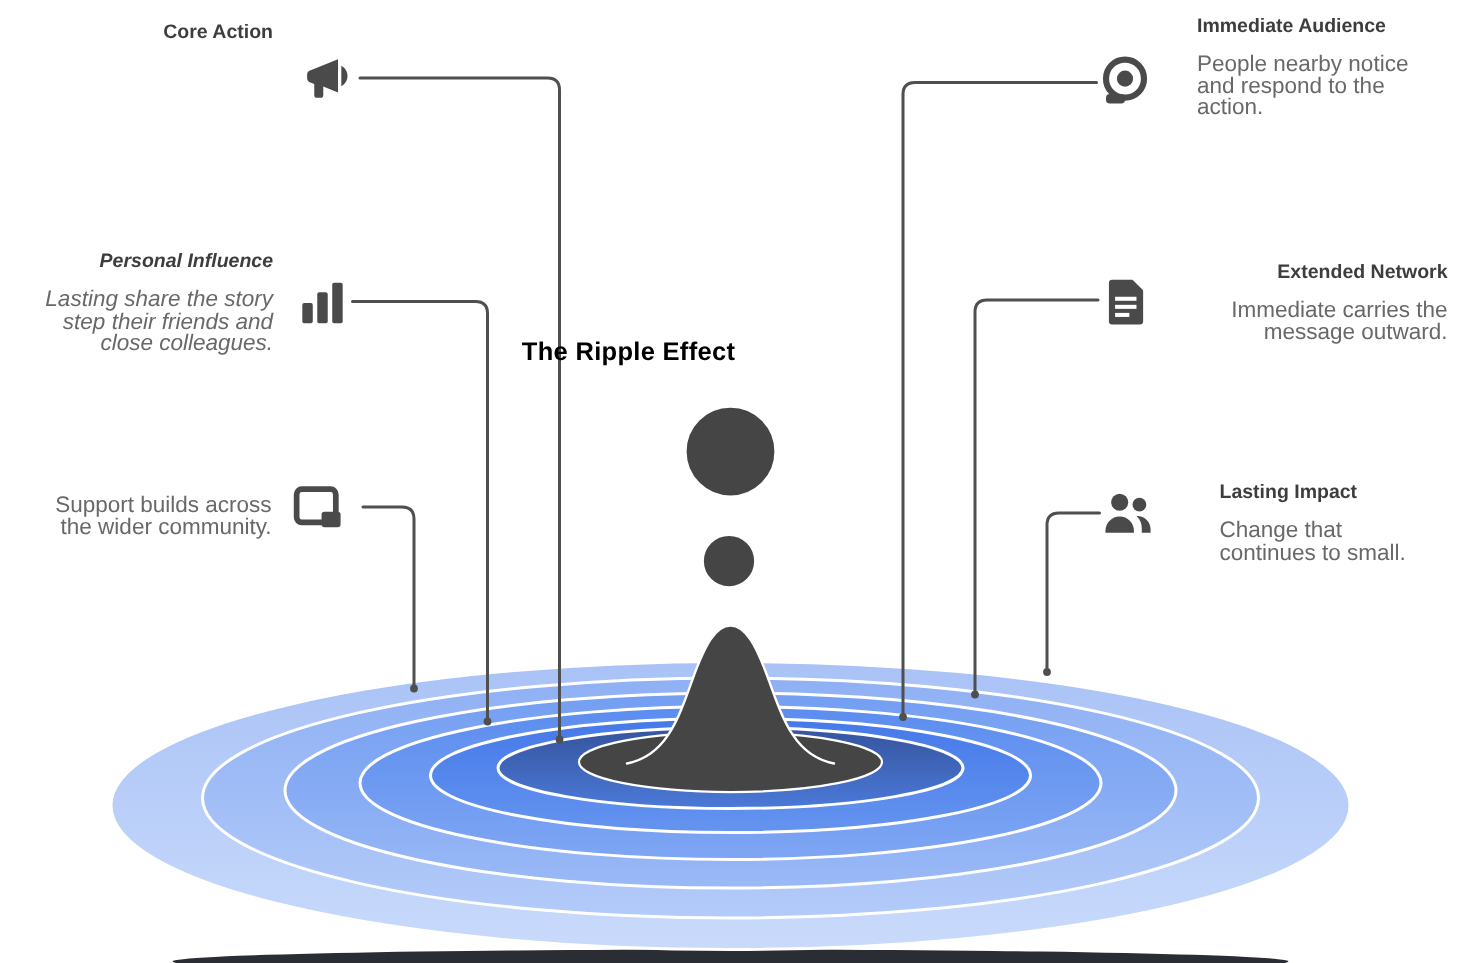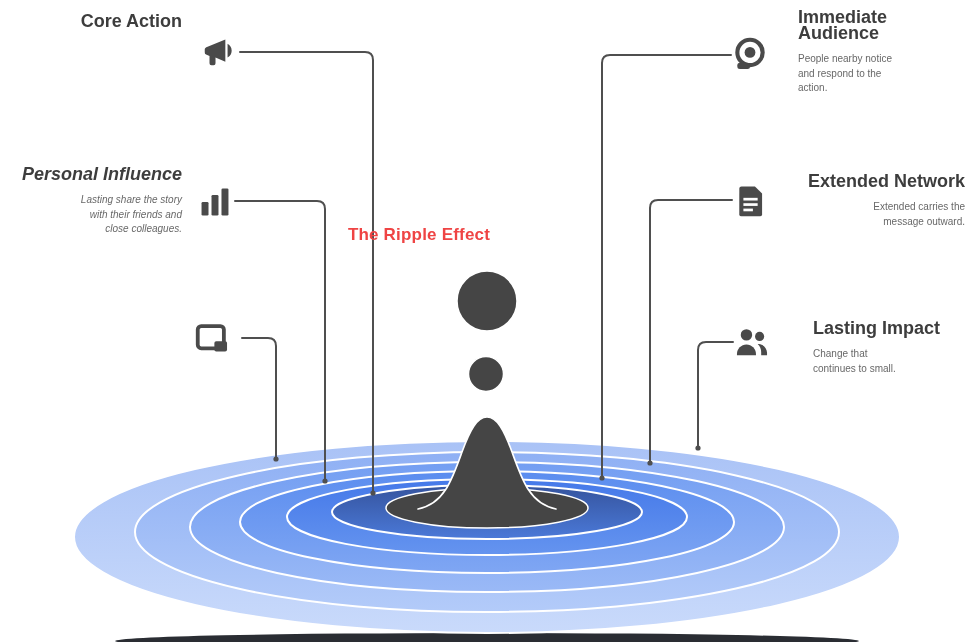--- a/index.html
+++ b/index.html
@@ -1,23 +1,23 @@
 <!DOCTYPE html>
 <html><head>
 <meta charset="utf-8">
 <style>
   html,body{margin:0;padding:0;background:#ffffff;}
   body{font-family:"Liberation Sans", sans-serif;}
   .canvas{position:relative;width:975px;height:642px;background:#ffffff;overflow:hidden;}
   .scene{position:absolute;left:0;top:0;width:975px;height:642px;}
   .title{position:absolute;left:0;top:225px;width:838px;text-align:center;
-         font-size:17px;font-weight:bold;color:#ef4444;letter-spacing:.2px;}
+         font-size:17px;font-weight:bold;color:#000000;letter-spacing:.2px;}
   .ann{position:absolute;width:165px;}
-  .ann .hd{font-size:18px;font-weight:bold;color:#3d3d3d;line-height:16px;}
-  .ann .bd{margin-top:11px;font-size:10px;color:#686868;line-height:14.5px;}
+  .ann .hd{font-size:13px;font-weight:bold;color:#3d3d3d;line-height:16px;}
+  .ann .bd{margin-top:11px;font-size:15px;color:#686868;line-height:14.5px;}
   .ann.gap-lg .bd{margin-top:20px;}
   .ann.left{text-align:right;}
   .ann.right{text-align:left;}
   .icon-box{position:absolute;width:38px;height:38px;display:flex;
             align-items:center;justify-content:center;}
   .icon-box svg{width:38px;height:38px;display:block;}
 </style>
 </head>
 <body>
 
@@ -99,41 +99,45 @@
   <div class="title">The Ripple Effect</div>
 
   <div class="ann left gap-lg" style="left:20px;top:13px;width:162px;">
     <div class="hd">Core Action</div>
   </div>
 
   <div class="ann left" style="left:20px;top:166px;width:162px;font-style:italic;">
     <div class="hd">Personal Influence</div>
     <div class="bd">
       <div>Lasting share the story</div>
-      <div>with their friends and</div>
+      <div>step their friends and</div>
       <div>close colleagues.</div>
     </div>
   </div>
 
   <div class="ann left" style="left:18px;top:319px;width:163px;">
+    <div class="bd">
+      <div>Support builds across</div>
+      <div>the wider community.</div>
+    </div>
   </div>
 
   <div class="ann right" style="left:798px;top:9px;width:168px;">
     <div class="hd">Immediate Audience</div>
     <div class="bd">
       <div>People nearby notice</div>
       <div>and respond to the</div>
       <div>action.</div>
     </div>
   </div>
 
   <div class="ann right" style="left:797px;top:173px;width:168px;text-align:right;">
     <div class="hd">Extended Network</div>
     <div class="bd">
-      <div>Extended carries the</div>
+      <div>Immediate carries the</div>
       <div>message outward.</div>
     </div>
   </div>
 
   <div class="ann right" style="left:813px;top:320px;width:168px;">
     <div class="hd">Lasting Impact</div>
     <div class="bd">
       <div>Change that</div>
       <div>continues to small.</div>
     </div>

